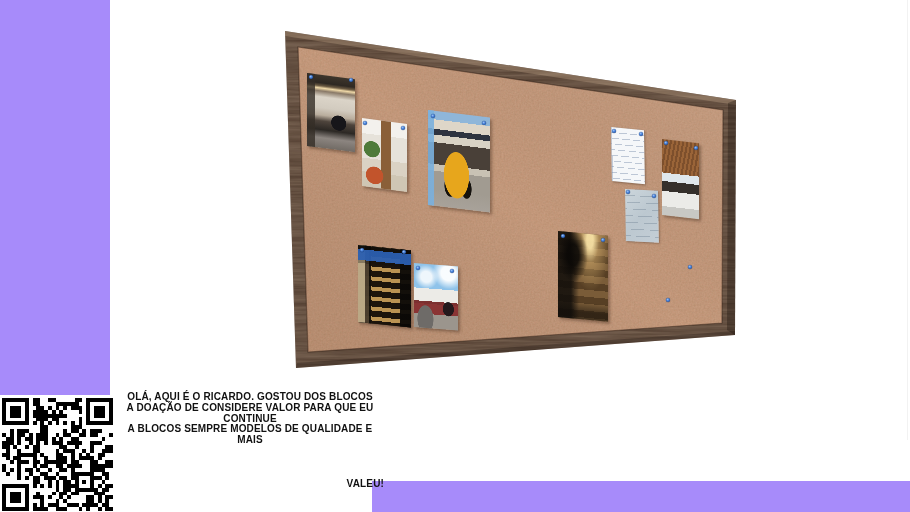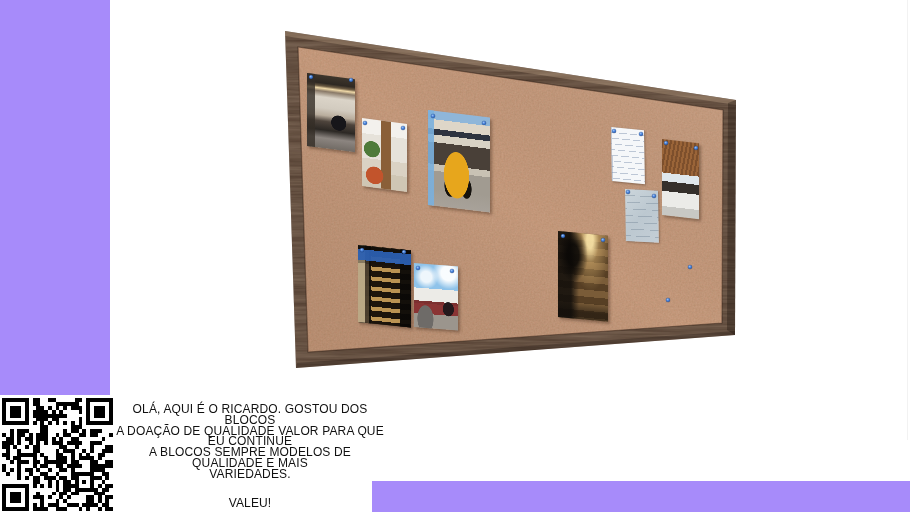--- a/index.html
+++ b/index.html
@@ -79,24 +79,24 @@
       radial-gradient(circle at 28% 20%, rgba(255,255,255,.85) 0 9%, rgba(0,0,0,0) 20%),
       linear-gradient(180deg,#8fc3ea 0 38%,#ecebe7 38% 58%,#7c3030 58% 62%,#8a3434 62% 78%,#9b958d 78% 100%);}
 
   
   #pins-svg{position:absolute;left:0;top:0;width:910px;height:512px;z-index:3;pointer-events:none;}
 
   
   #qr-svg{position:absolute;left:2px;top:398px;z-index:2;}
 
   
-  .message{position:absolute;left:116px;top:404px;width:268px;z-index:2;
-    text-align:center;color:#111;font-weight:normal;font-size:12px;line-height:10.8px;
+  .message{position:absolute;left:116px;top:392px;width:268px;z-index:2;
+    text-align:center;color:#111;font-weight:bold;font-size:10px;line-height:10.8px;
     letter-spacing:.15px;}
-  .message .closing{margin-top:18px;}
+  .message .closing{margin-top:33px;text-align:right;}
 </style>
 </head>
 <body>
 
 <div id="stage">
 
   <div class="left-band" style="background-color: rgb(167, 139, 250);"></div>
   <div class="bottom-band" style="background-color: rgb(167, 139, 250);"></div>
   <div class="right-edge-line"></div>
 
@@ -623,19 +623,18 @@
         <rect x="20" y="28" width="1.02" height="1.02"></rect>
         <rect x="22" y="28" width="1.02" height="1.02"></rect>
         <rect x="25" y="28" width="1.02" height="1.02"></rect>
         <rect x="27" y="28" width="1.02" height="1.02"></rect>
         <rect x="28" y="28" width="1.02" height="1.02"></rect>
       </g>
   </svg>
 
   <div class="message">
     <div>OLÁ, AQUI É O RICARDO. GOSTOU DOS BLOCOS</div>
-    <div>A DOAÇÃO DE QUALIDADE VALOR PARA QUE EU CONTINUE</div>
+    <div>A DOAÇÃO DE CONSIDERE VALOR PARA QUE EU CONTINUE</div>
     <div>A BLOCOS SEMPRE MODELOS DE QUALIDADE E MAIS</div>
-    <div>VARIEDADES.</div>
     <div class="closing">VALEU!</div>
   </div>
 
 </div>
 
 </body></html>

